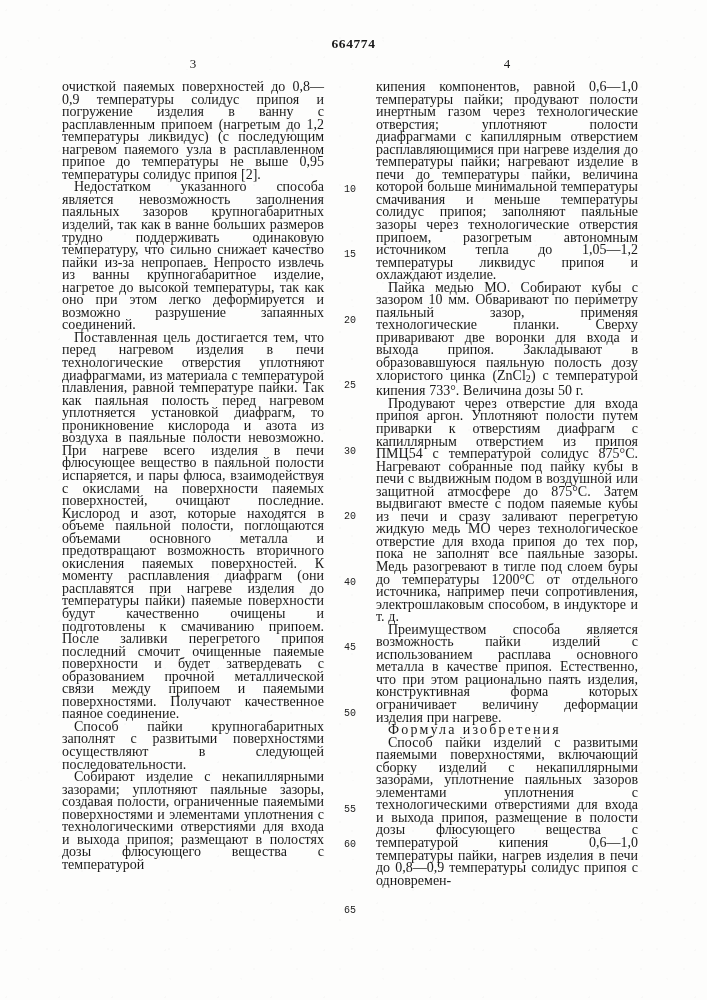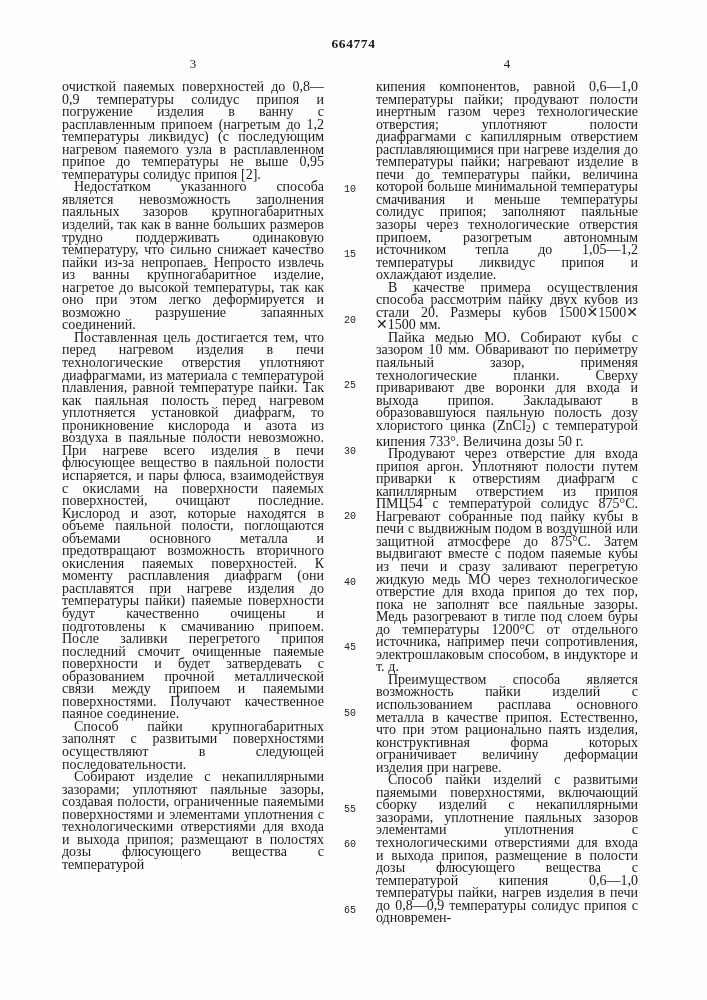--- a/index.html
+++ b/index.html
@@ -129,24 +129,24 @@
         <p>Поставленная цель достигается тем, что перед нагревом изделия в печи технологические отверстия уплотняют диафрагмами, из материала с температурой плавления, равной температуре пайки. Так как паяльная полость перед нагревом уплотняется установкой диафрагм, то проникновение кислорода и азота из воздуха в паяльные полости невозможно. При нагреве всего изделия в печи флюсующее вещество в паяльной полости испаряется, и пары флюса, взаимодействуя с окислами на поверхности паяемых поверхностей, очищают последние. Кислород и азот, которые находятся в объеме паяльной полости, поглощаются объемами основного металла и предотвращают возможность вторичного окисления паяемых поверхностей. К моменту расплавления диафрагм (они расплавятся при нагреве изделия до температуры пайки) паяемые поверхности будут качественно очищены и подготовлены к смачиванию припоем. После заливки перегретого припоя последний смочит очищенные паяемые поверхности и будет затвердевать с образованием прочной металлической связи между припоем и паяемыми поверхностями. Получают качественное паяное соединение.</p>
         <p>Способ пайки крупногабаритных заполнят с развитыми поверхностями осуществляют в следующей последовательности.</p>
         <p>Собирают изделие с некапиллярными зазорами; уплотняют паяльные зазоры, создавая полости, ограниченные паяемыми поверхностями и элементами уплотнения с технологическими отверстиями для входа и выхода припоя; размещают в полостях дозы флюсующего вещества с температурой</p>
       </div>
     </div>
 
     <div class="col col-right">
       <div class="col-head">4</div>
       <div class="col-body">
         <p class="noindent">кипения компонентов, равной 0,6—1,0 температуры пайки; продувают полости инертным газом через технологические отверстия; уплотняют полости диафрагмами с капиллярным отверстием расплавляющимися при нагреве изделия до температуры пайки; нагревают изделие в печи до температуры пайки, величина которой больше минимальной температуры смачивания и меньше температуры солидус припоя; заполняют паяльные зазоры через технологические отверстия припоем, разогретым автономным источником тепла до 1,05—1,2 температуры ликвидус припоя и охлаждают изделие.</p>
-        <p>В качестве примера осуществления способа рассмотрим пайку двух кубов из стали 20. Размеры кубов 1500✕1500✕ ✕1500 мм.</p>
         <p>Пайка медью МО. Собирают кубы с зазором 10 мм. Обваривают по периметру паяльный зазор, применяя технологические планки. Сверху приваривают две воронки для входа и выхода припоя. Закладывают в образовавшуюся паяльную полость дозу хлористого цинка (ZnCl<sub>2</sub>) с температурой кипения 733°. Величина дозы 50 г.</p>
         <p>Продувают через отверстие для входа припоя аргон. Уплотняют полости путем приварки к отверстиям диафрагм с капиллярным отверстием из припоя ПМЦ54 с температурой солидус 875°С. Нагревают собранные под пайку кубы в печи с выдвижным подом в воздушной или защитной атмосфере до 875°С. Затем выдвигают вместе с подом паяемые кубы из печи и сразу заливают перегретую жидкую медь МО через технологическое отверстие для входа припоя до тех пор, пока не заполнят все паяльные зазоры. Медь разогревают в тигле под слоем буры до температуры 1200°С от отдельного источника, например печи сопротивления, электрошлаковым способом, в индукторе и т. д.</p>
         <p>Преимуществом способа является возможность пайки изделий с использованием расплава основного металла в качестве припоя. Естественно, что при этом рационально паять изделия, конструктивная форма которых ограничивает величину деформации изделия при нагреве.</p>
+        <p class="section-heading">Формула изобретения</p>
         <p>Способ пайки изделий с развитыми паяемыми поверхностями, включающий сборку изделий с некапиллярными зазорами, уплотнение паяльных зазоров элементами уплотнения с технологическими отверстиями для входа и выхода припоя, размещение в полости дозы флюсующего вещества с температурой кипения 0,6—1,0 температуры пайки, нагрев изделия в печи до 0,8—0,9 температуры солидус припоя с одновремен-</p>
       </div>
     </div>
 
   </div>
 
   <div class="gutter">
     <div class="line-num" style="top: 128px;">10</div>
     <div class="line-num" style="top: 193px;">15</div>
     <div class="line-num" style="top: 259px;">20</div>

